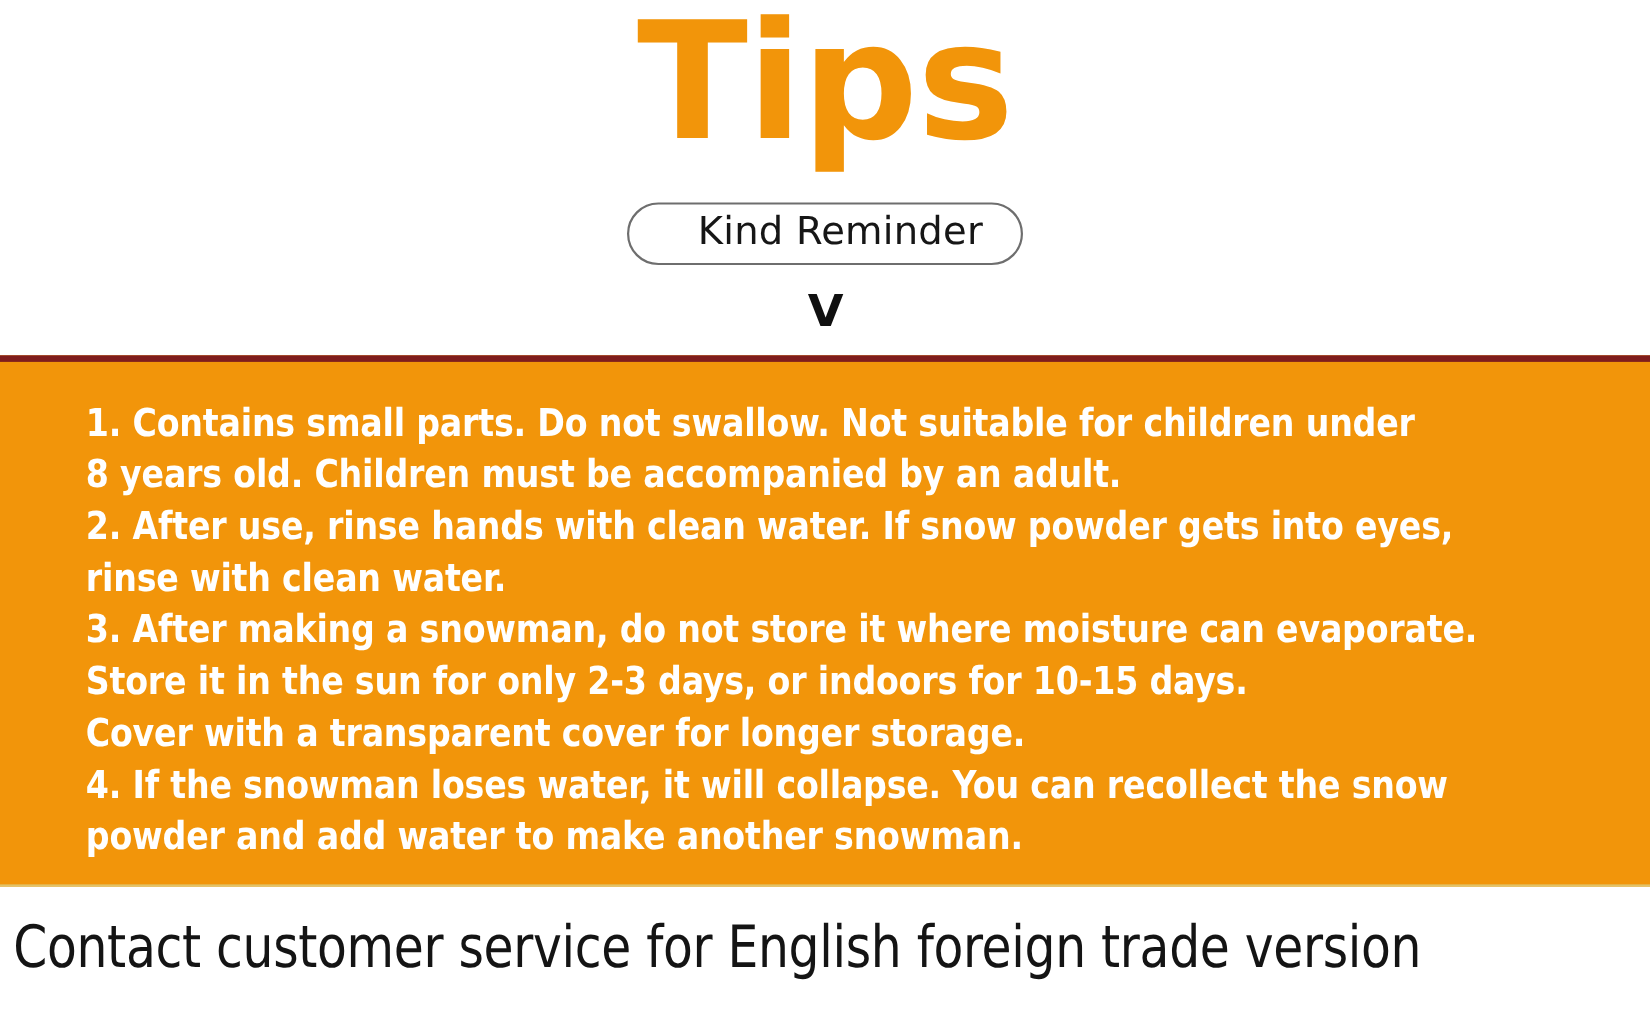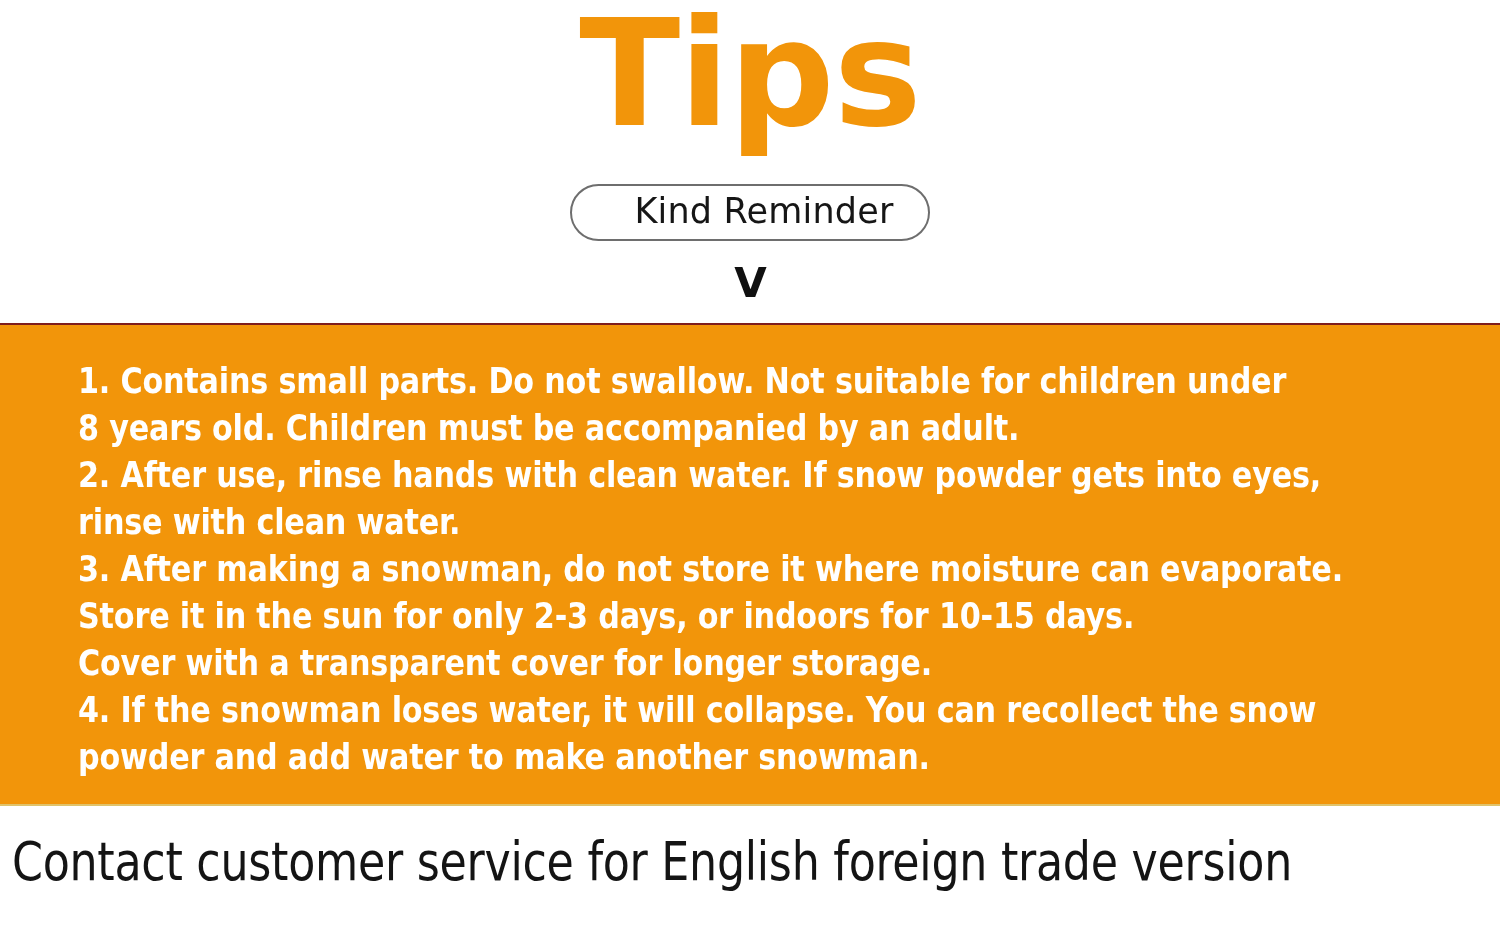--- a/index.html
+++ b/index.html
@@ -94,21 +94,21 @@
 
   
   .panel {
     position: absolute;
     left: 0;
     top: 323px;
     width: 1500px;
     height: 483px;
     background: #f2950a;
     box-sizing: border-box;
-    border-top: 2px solid #7f1d1d;
+    border-top: 6px solid #7f1d1d;
     border-bottom: 2px solid #e0c36a;
   }
   .panel-inner {
     padding: 33px 0 0 78px;
   }
   .tip-line {
     font-family: "DejaVu Sans Condensed", "DejaVu Sans", sans-serif;
     font-weight: bold;
     font-size: 35px;
     line-height: 47px;

